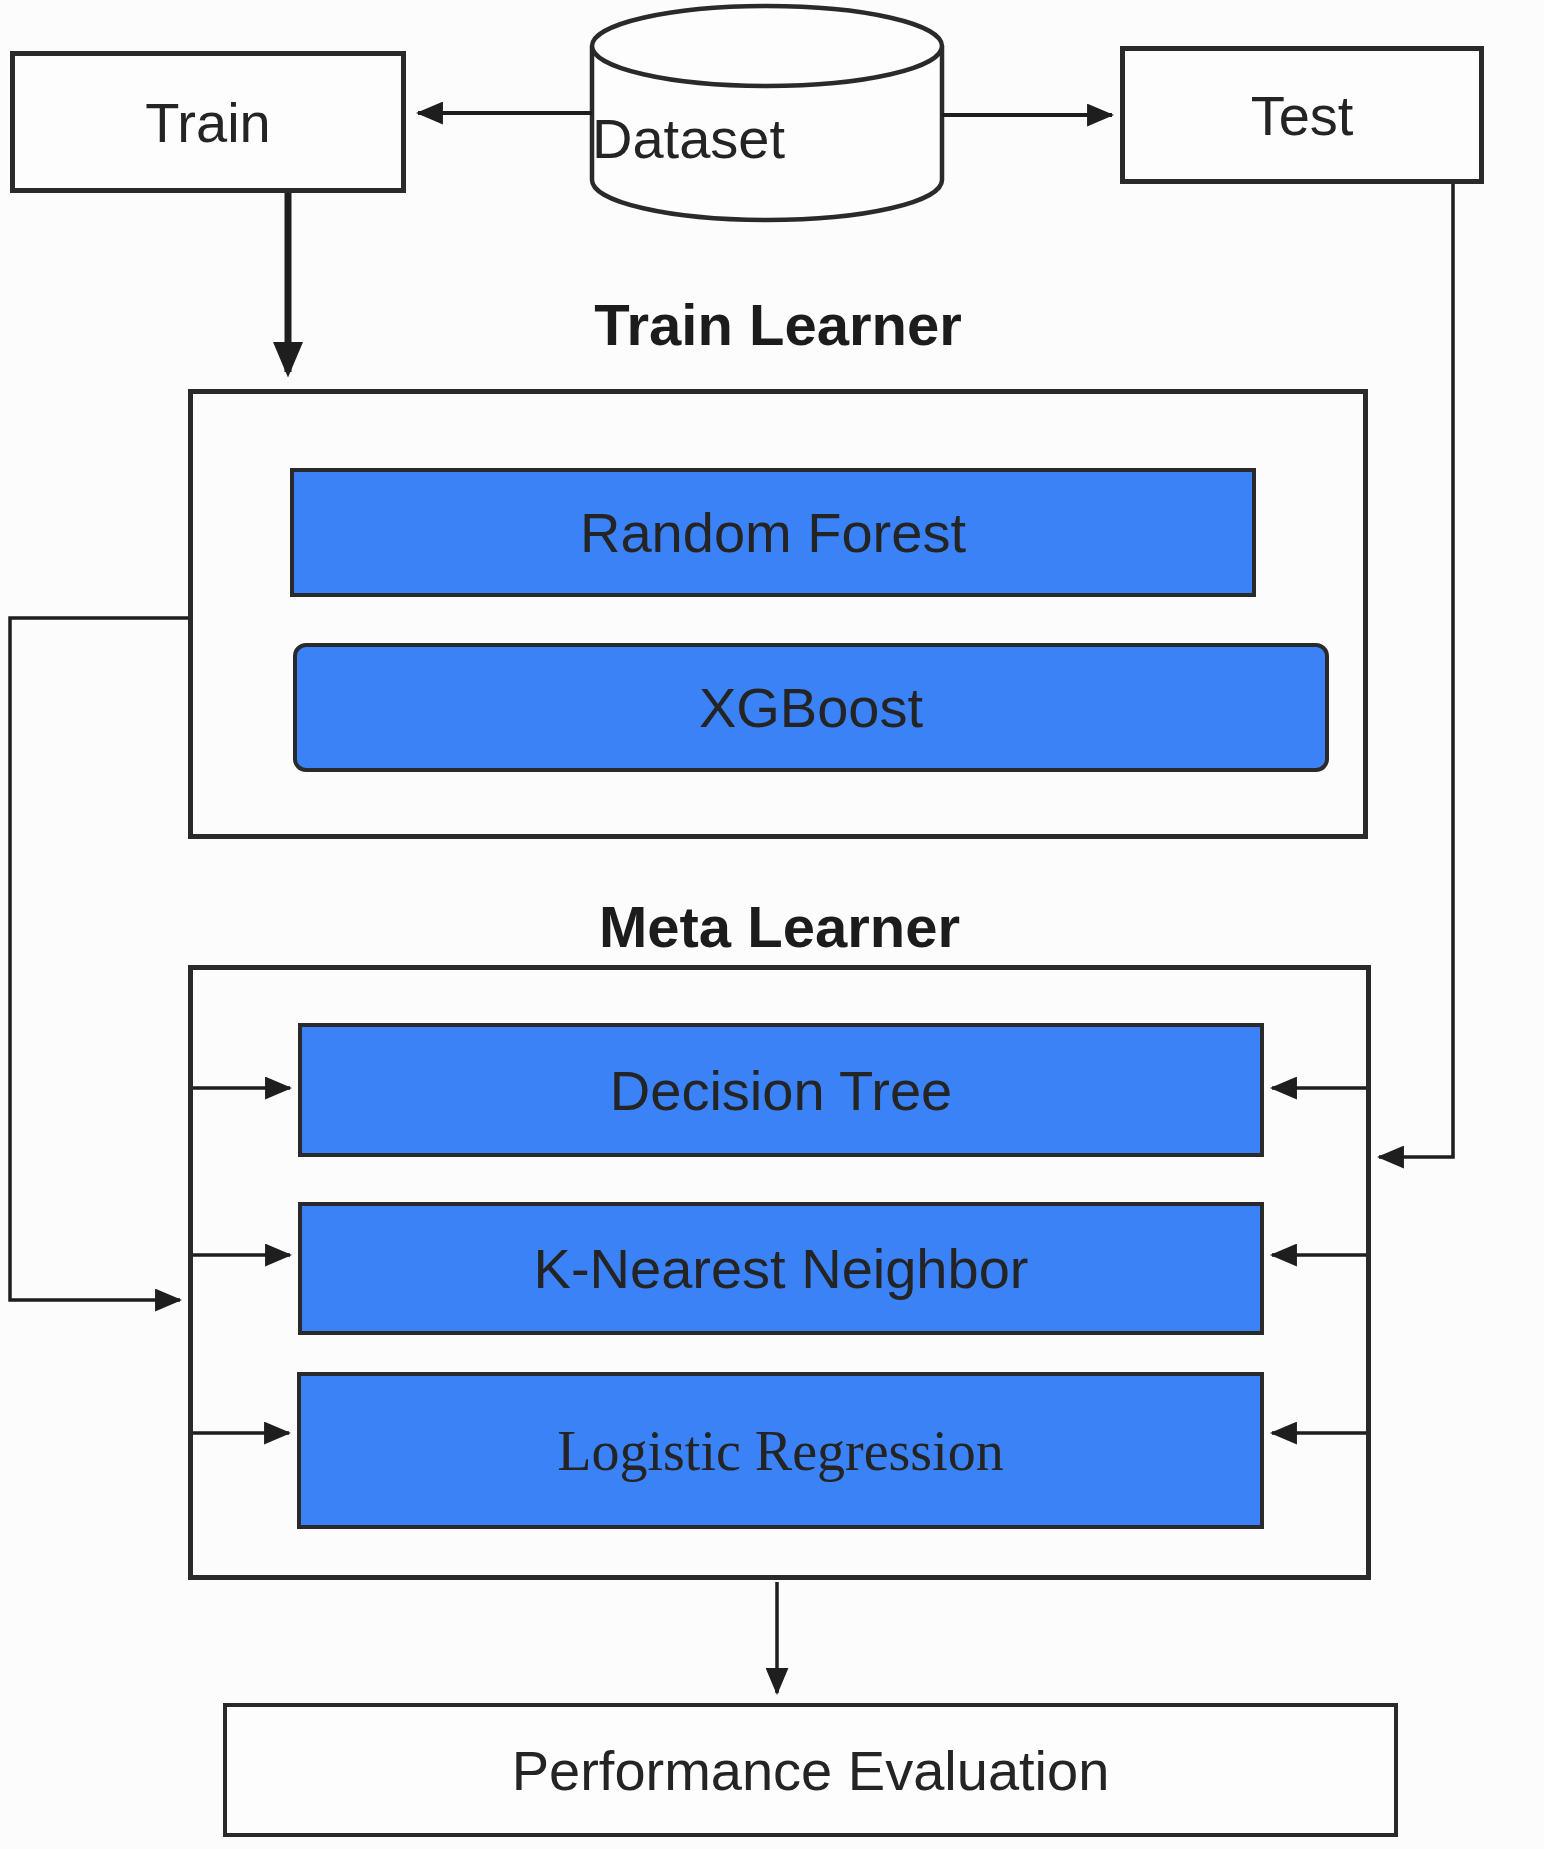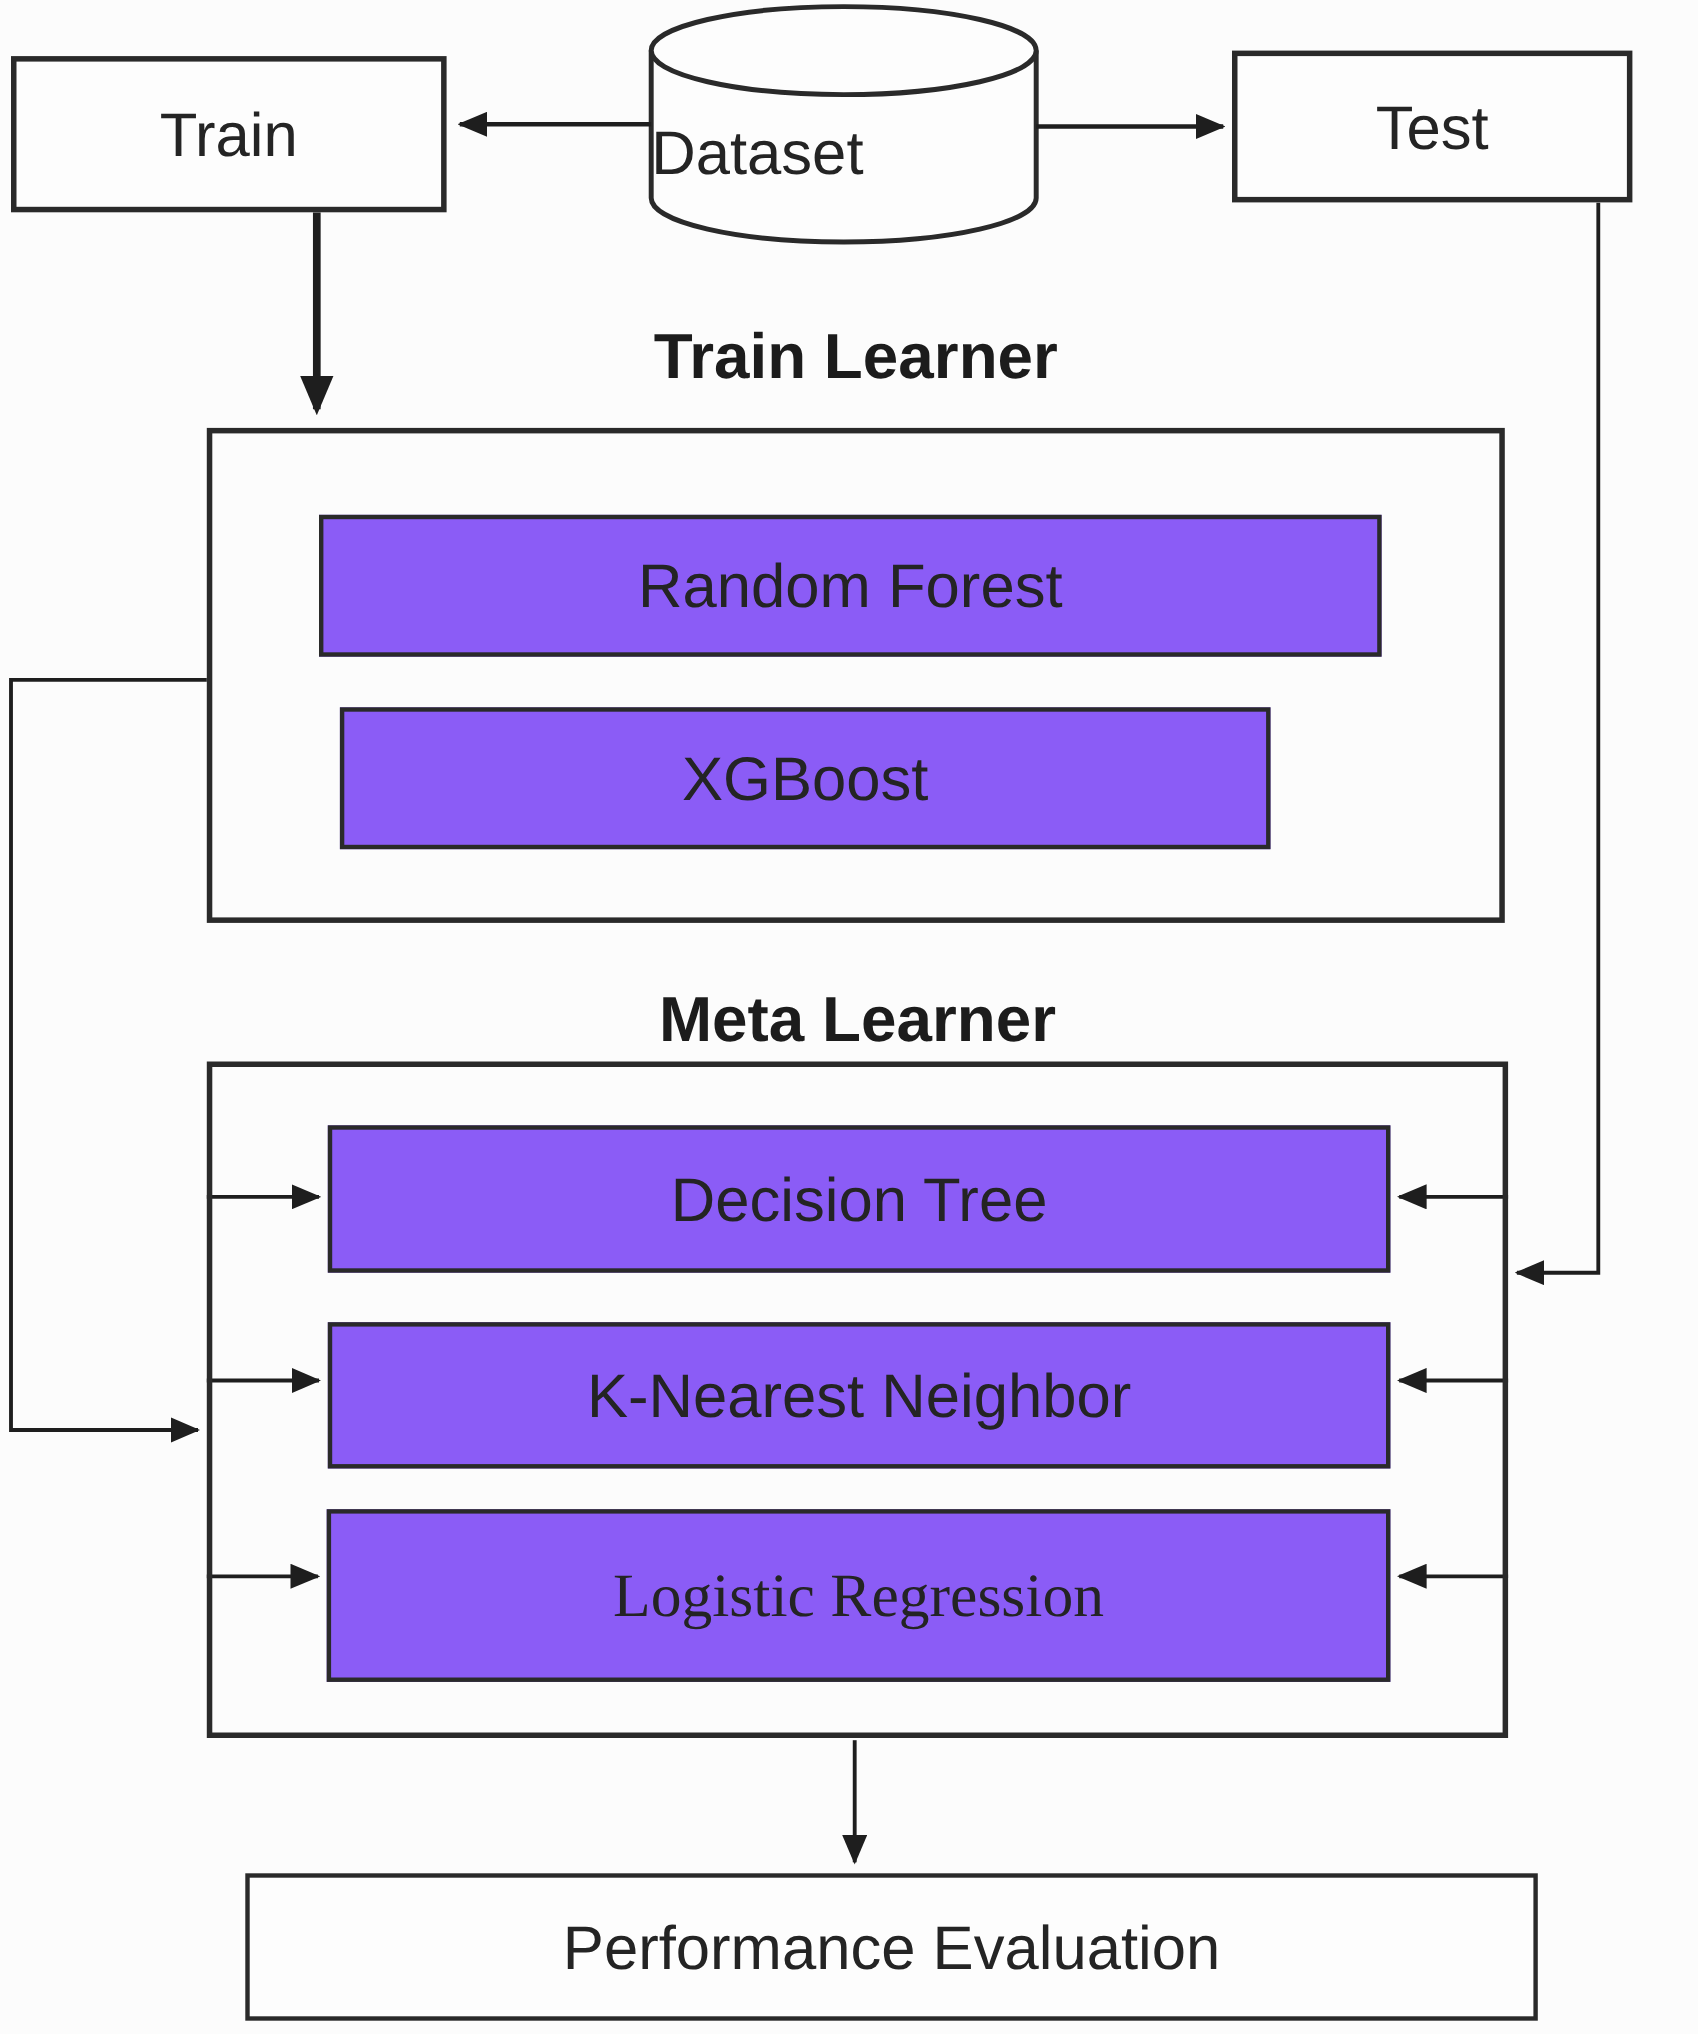--- a/index.html
+++ b/index.html
@@ -25,21 +25,21 @@
     border: 5px solid #2a2a2a;
     display: flex;
     align-items: center;
     justify-content: center;
     box-sizing: border-box;
     font-size: 56px;
     font-weight: 400;
     letter-spacing: 0px;
     white-space: nowrap;
   }
-  .node.inner { border-width: 4px; background: #8b5cf6; }
+  .node.inner { border-width: 4px; background: #3b82f6; }
   .container-box {
     position: absolute;
     background: transparent;
     border: 5px solid #2a2a2a;
     box-sizing: border-box;
   }
   .section-title {
     position: absolute;
     text-align: center;
     font-size: 58px;
@@ -53,21 +53,21 @@
     font-size: 56px;
     font-weight: 400;
     color: #242424;
     white-space: nowrap;
   }
   
   #train-box   { left: 10px;   top: 51px;   width: 396px;  height: 142px; }
   #test-box    { left: 1120px; top: 46px;   width: 364px;  height: 138px; }
   #base-box    { left: 188px;  top: 389px;  width: 1180px; height: 450px; }
   #rf-box      { left: 290px;  top: 468px;  width: 966px;  height: 129px; }
-  #xgb-box     { left: 309px;  top: 643px;  width: 846px;  height: 129px; }
+  #xgb-box     { left: 293px;  top: 643px;  width: 1036px;  height: 129px; border-radius: 13px; }
   #meta-box    { left: 188px;  top: 965px;  width: 1183px; height: 615px; }
   #dt-box      { left: 298px;  top: 1023px; width: 966px;  height: 134px; }
   #knn-box     { left: 298px;  top: 1202px; width: 966px;  height: 133px; }
   #lr-box      { left: 297px;  top: 1372px; width: 967px;  height: 157px; font-family: Liberation Serif, serif; }
   #perf-box    { left: 192px;  top: 1703px; width: 1175px; height: 134px; border-width: 4px; margin-left: 31px; }
   #base-title  { left: 188px;  top: 295px;  width: 1180px; }
   #meta-title  { left: 188px;  top: 897px;  width: 1183px; }
   #dataset-label { left: 592px; top: 106px; width: 350px; }
 </style>
 </head>

